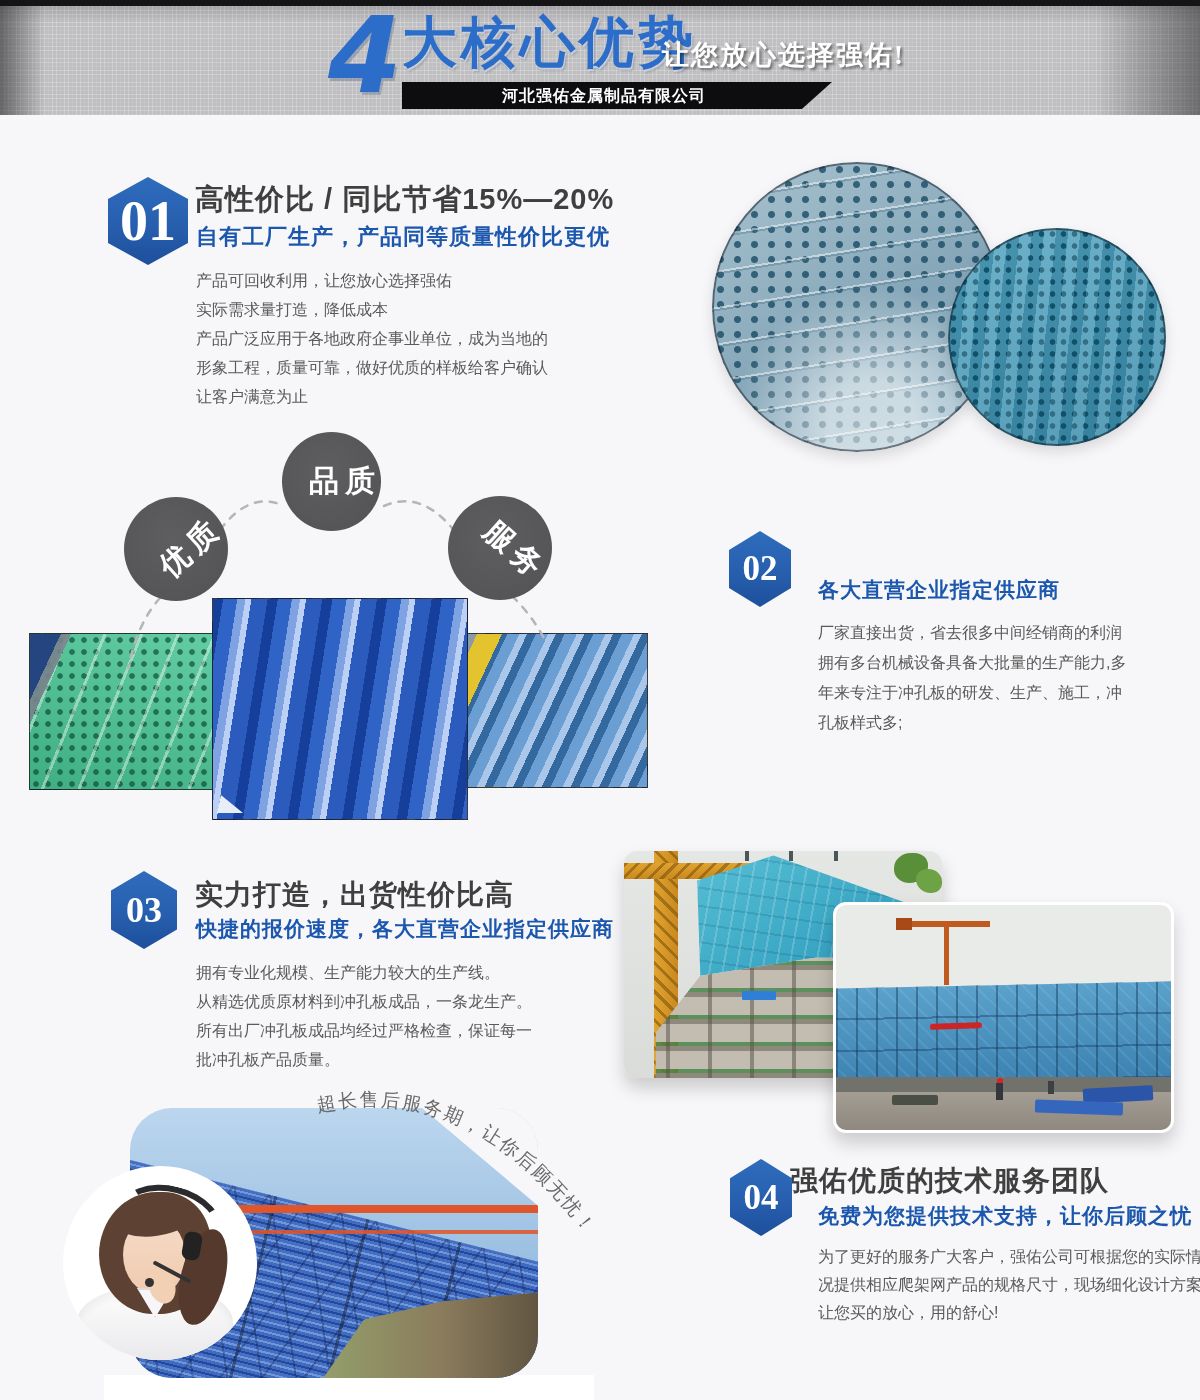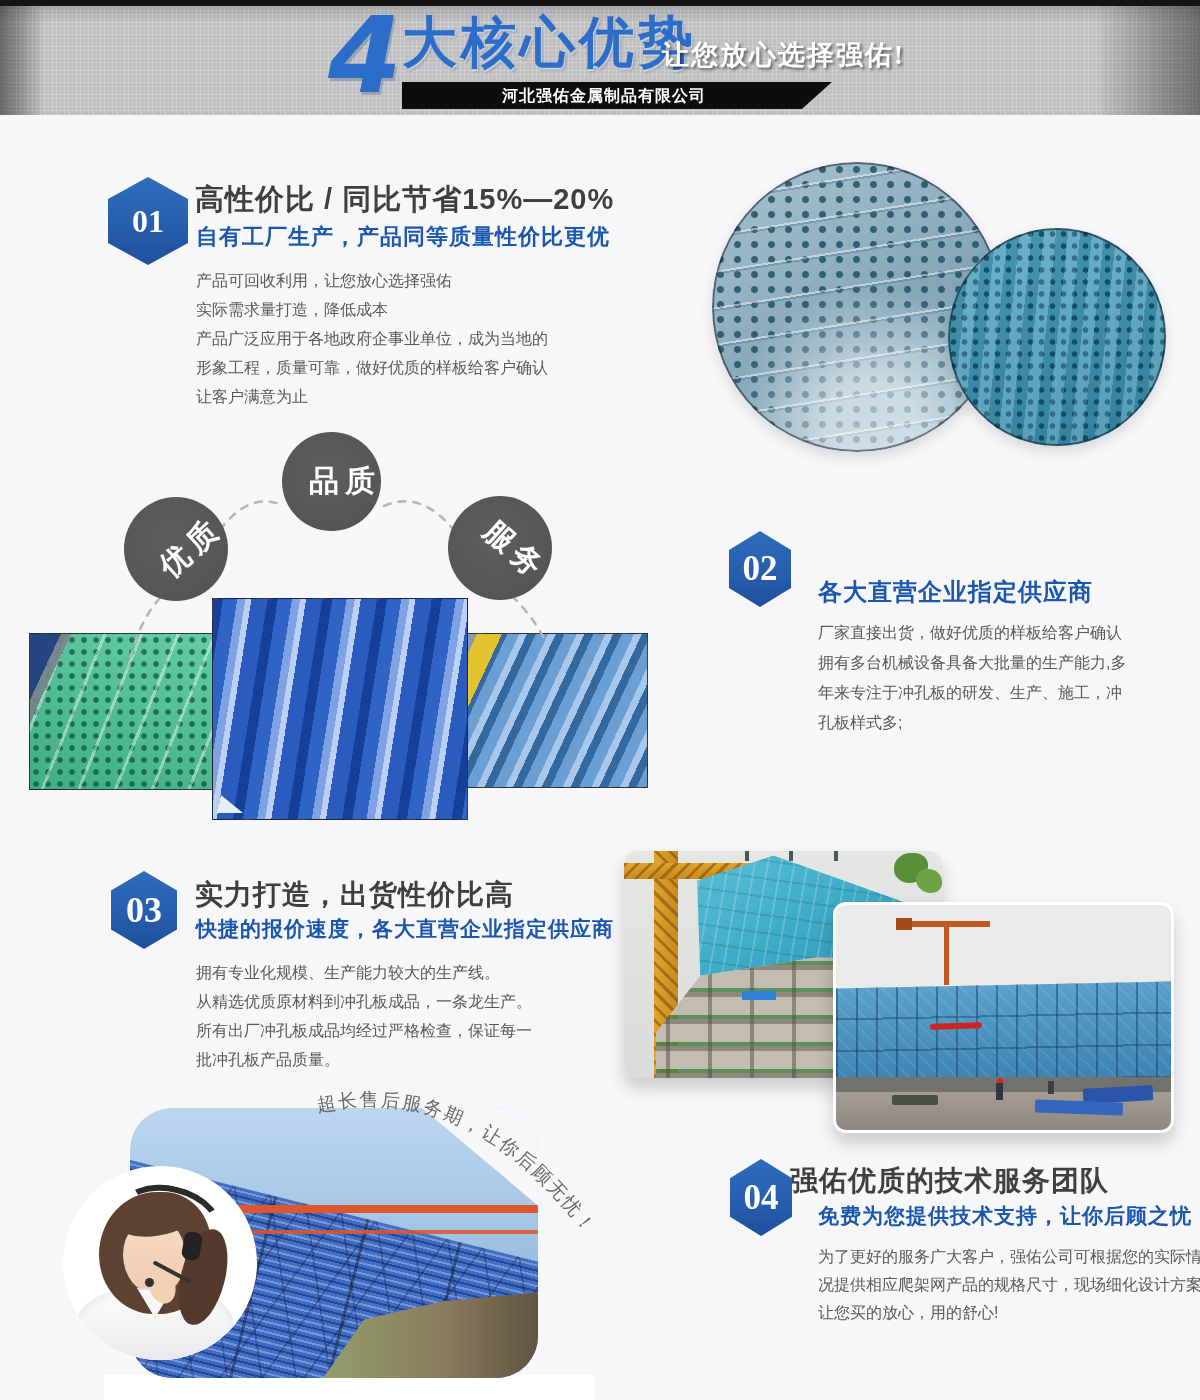--- a/index.html
+++ b/index.html
@@ -30,35 +30,35 @@
   #company-banner{left:402px;top:82px;width:430px;height:27px;background:#0d0d0f;z-index:7;
     clip-path:polygon(0 0,100% 0,93% 100%,0 100%);
     color:#fff;font-size:16px;font-weight:bold;text-align:center;line-height:27px;
     letter-spacing:1px;padding-right:26px;box-sizing:border-box;}
 
   
   .hex{clip-path:polygon(50% 0%,100% 25%,100% 75%,50% 100%,0% 75%,0% 25%);
     background:linear-gradient(180deg,#2f6cbd 0%,#275fae 55%,#1d4f9c 100%);
     color:#fff;display:flex;align-items:center;justify-content:center;
     font-family:"Liberation Serif","DejaVu Serif",serif;font-weight:bold;z-index:8;}
-  #hex-1{left:108px;top:177px;width:80px;height:88px;font-size:32px;}
+  #hex-1{left:108px;top:177px;width:80px;height:88px;font-size:56px;}
   #hex-2{left:729px;top:531px;width:62px;height:76px;font-size:35px;}
   #hex-3{left:111px;top:871px;width:66px;height:78px;font-size:36px;}
   #hex-4{left:730px;top:1159px;width:62px;height:77px;font-size:35px;}
 
   
   .sec-title{font-size:29px;font-weight:bold;color:#3f3f3f;letter-spacing:1px;white-space:nowrap;}
   .sec-sub{font-size:22px;font-weight:bold;color:#1c57ae;letter-spacing:1px;white-space:nowrap;
     font-family:"Liberation Serif","DejaVu Serif",serif;}
   .sec-body p{margin:0;font-size:16px;color:#5a5a5a;white-space:nowrap;}
   #s1-title{left:195px;top:180px;}
   #s1-sub{left:196px;top:222px;}
   #s1-body{left:196px;top:266px;} #s1-body p{line-height:29px;}
   #s2-title{left:817px;top:536px;font-size:28px;}
-  #s2-sub{left:818px;top:576px;font-size:24px;}
+  #s2-sub{left:818px;top:576px;font-size:21px;}
   #s2-body{left:818px;top:618px;} #s2-body p{line-height:30px;}
   #s3-title{left:195px;top:876px;font-size:28px;}
   #s3-sub{left:196px;top:915px;font-size:21px;}
   #s3-body{left:196px;top:958px;} #s3-body p{line-height:29px;}
   #s4-title{left:790px;top:1162px;font-size:28px;}
   #s4-sub{left:818px;top:1202px;font-size:21px;}
   #s4-body{left:818px;top:1243px;} #s4-body p{line-height:28px;}
 
   
   .qcircle{border-radius:50%;background:radial-gradient(circle at 45% 40%,#5e5e60,#525254);
@@ -238,21 +238,21 @@
 
   <div id="img-green" class="abs panel-img"></div>
   <div id="img-blue-center" class="abs panel-img"></div>
   <div id="img-blue-right" class="abs panel-img"></div>
 
   <div id="hex-2" class="abs hex">
     <span>02</span>
   </div>
   <div id="s2-sub" class="abs sec-sub">各大直营企业指定供应商</div>
   <div id="s2-body" class="abs sec-body">
-    <p>厂家直接出货，做好优质的样板给客户确认</p>
+    <p>厂家直接出货，省去很多中间经销商的利润</p>
     <p>拥有多台机械设备具备大批量的生产能力,多</p>
     <p>年来专注于冲孔板的研发、生产、施工，冲</p>
     <p>孔板样式多;</p>
   </div>
 
   <div id="hex-3" class="abs hex">
     <span>03</span>
   </div>
   <div id="s3-title" class="abs sec-title">实力打造，出货性价比高</div>
   <div id="s3-sub" class="abs sec-sub">快捷的报价速度，各大直营企业指定供应商</div>

